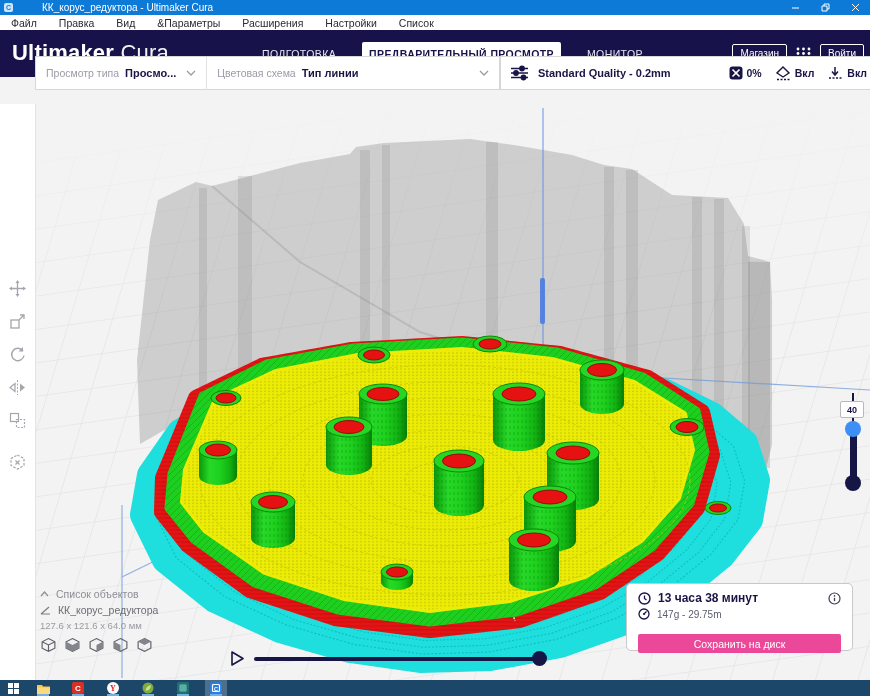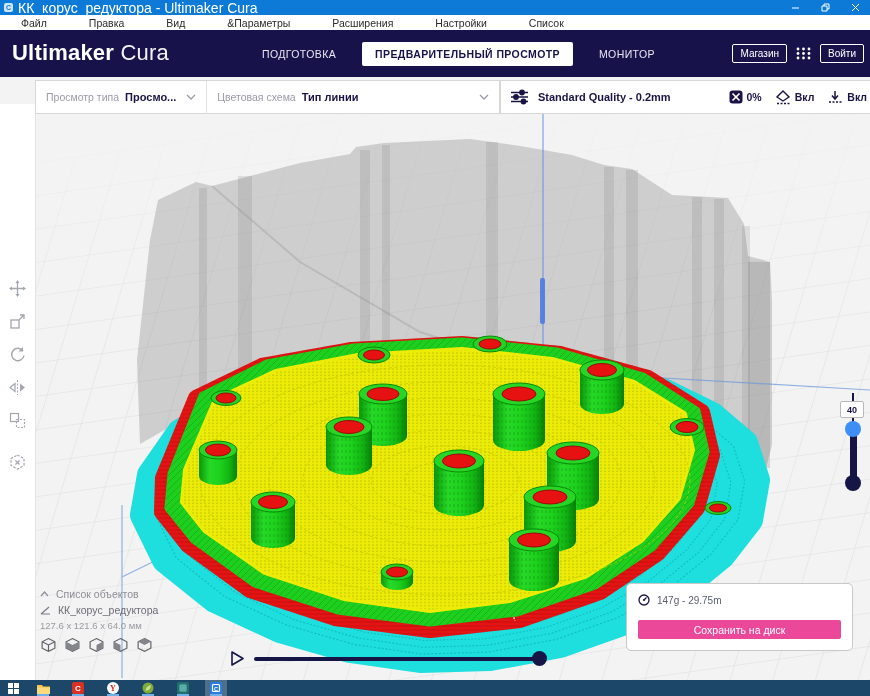--- a/index.html
+++ b/index.html
@@ -3,39 +3,39 @@
 <meta charset="utf-8">
 <style>
   html,body{margin:0;padding:0;background:#000;}
   #app{position:relative;width:870px;height:696px;overflow:hidden;
        font-family:"Liberation Sans","DejaVu Sans",sans-serif;background:#f3f3f4;}
   
   #titlebar{position:absolute;left:0;top:0;width:870px;height:15px;background:#0d7ad8;
     display:flex;align-items:center;z-index:6;}
   #titlebar .appico{width:9px;height:9px;margin:0 5px 0 4px;background:#cfe6fa;border-radius:2px;
     color:#0d7ad8;font-size:7px;font-weight:bold;display:flex;align-items:center;justify-content:center;}
-  #titlebar .ttl{color:#fff;font-size:14px;}
+  #titlebar .ttl{color:#fff;font-size:10px;margin-left:24px;}
   #titlebar .winbtns{margin-left:auto;display:flex;height:100%;}
   #titlebar .winbtn{width:30px;height:100%;display:flex;align-items:center;justify-content:center;}
   
   #menubar{position:absolute;left:0;top:15px;width:870px;height:15px;background:#fff;z-index:6;
     display:flex;align-items:center;}
-  #menubar span{font-size:10.5px;color:#2b2b2b;padding:0 21px;cursor:default;}
+  #menubar span{font-size:10.5px;color:#2b2b2b;padding:0 11px;cursor:default;}
   
   #header{position:absolute;left:0;top:30px;width:870px;height:47px;background:#18124b;z-index:2;}
   #brand{position:absolute;left:12px;top:10px;color:#fff;font-size:22px;letter-spacing:.2px;}
   #brand b{font-weight:700;}
   #brand span{font-weight:300;opacity:.95;}
   #stageTabs{position:absolute;left:262px;top:0;height:47px;display:flex;align-items:center;gap:26px;}
   .stage-tab{color:#e8e8f2;font-size:10.5px;letter-spacing:.4px;cursor:pointer;}
-  .stage-tab.active{background:#fff;color:#18124b;font-weight:700;padding:6px 13px;border-radius:2px;}
+  .stage-tab.active{background:#fff;color:#18124b;font-weight:700;padding:6px 7px;border-radius:2px;}
   #hdrRight{position:absolute;right:6px;top:0;height:47px;display:flex;align-items:center;gap:8px;}
   .hdr-btn{border:1px solid #ffffff;border-radius:2px;color:#fff;font-size:10px;padding:3px 7px;cursor:pointer;}
   
-  .panel{position:absolute;top:80px;height:34px;background:#fff;border:1px solid #d7d7d7;
+  .panel{position:absolute;top:56px;height:34px;background:#fff;border:1px solid #d7d7d7;
     box-sizing:border-box;display:flex;align-items:center;z-index:3;text-align:right;}
   #panelView{left:35px;width:465px;}
   #panelPrint{left:500px;width:398px;}
   .tb-label{font-size:10.5px;color:#9b9ba8;margin:0 6px 0 10px;white-space:nowrap;}
   .tb-value{font-size:11px;font-weight:700;color:#1a1446;white-space:nowrap;}
   .vsep{width:1px;height:33px;background:#e2e2e2;margin:0 0;}
   .chev{margin:0 10px;flex:0 0 auto;}
   .grow{flex:1;}
   #panelPrint .pp-text{font-size:11px;font-weight:700;color:#1a1446;margin-left:8px;white-space:nowrap;}
   .pp-item{display:flex;align-items:center;gap:4px;margin-left:13px;}
@@ -462,20 +462,32 @@
 
   <div id="layerTrackThin"></div>
   <div id="layerTipc">
     <span>40</span>
   </div>
   <div id="layerTrack"></div>
   <div id="layerHandleTop"></div>
   <div id="layerHandleBottom"></div>
 
   <div id="card">
+    <div class="card-row">
+      <svg width="13" height="13">
+        <circle cx="6.5" cy="6.5" r="5.5" fill="none" stroke="#1a1446" stroke-width="1.4"></circle>
+        <path d="M6.5 3.5v3l2 1.5" fill="none" stroke="#1a1446" stroke-width="1.3"></path>
+      </svg>
+      <span class="card-time">13 часа 38 минут</span>
+      <svg class="card-info" width="13" height="13">
+        <circle cx="6.5" cy="6.5" r="5.5" fill="none" stroke="#3c3f52" stroke-width="1.2"></circle>
+        <path d="M6.5 5.8v3.4" stroke="#3c3f52" stroke-width="1.3"></path>
+          <circle cx="6.5" cy="3.9" r="0.8" fill="#3c3f52"></circle>
+      </svg>
+    </div>
     <div class="card-row" style="margin-top:3px">
       <svg width="12" height="12">
         <circle cx="6" cy="6" r="5" fill="none" stroke="#1a1446" stroke-width="1.3"></circle>
         <path d="M6 6L8.5 3.5" stroke="#1a1446" stroke-width="1.3"></path>
           <circle cx="6" cy="6" r="1.1" fill="#1a1446"></circle>
       </svg>
       <span class="card-mat">147g - 29.75m</span>
     </div>
     <div id="saveBtn">Сохранить на диск</div>
   </div>

